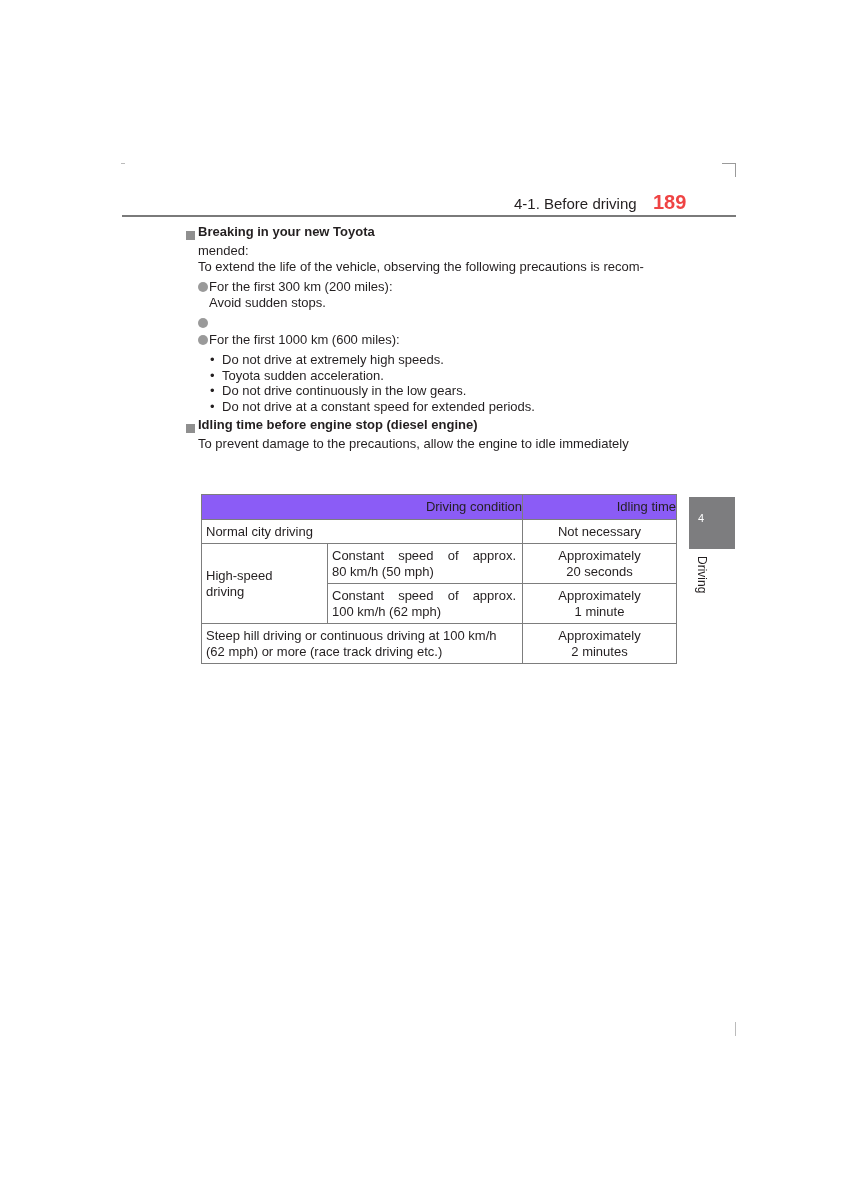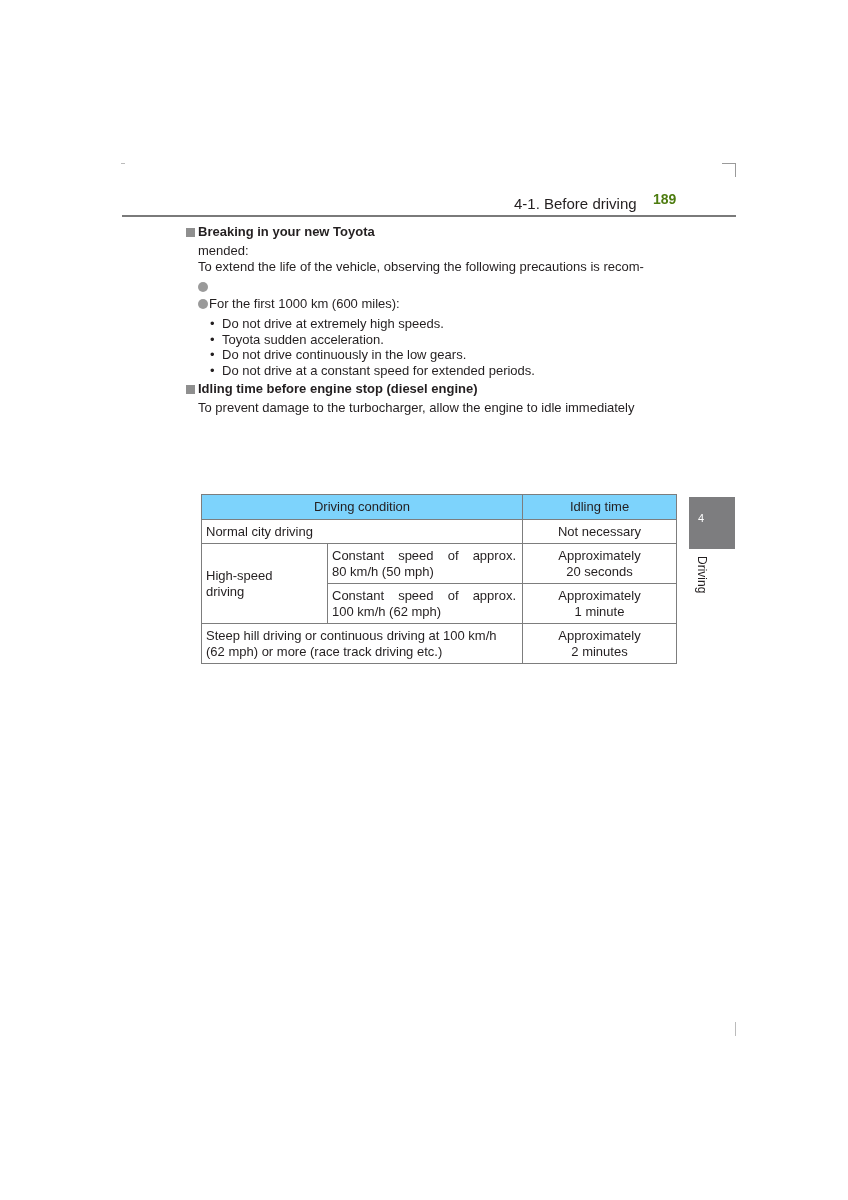--- a/index.html
+++ b/index.html
@@ -5,37 +5,37 @@
     html, body { margin: 0; padding: 0; background: #ffffff; }
     body { width: 848px; height: 1200px; position: relative; overflow: hidden;
            font-family: "Liberation Sans", sans-serif; color: #231f20; }
     .abs { position: absolute; }
     .crop-tr-h { left: 722px; top: 163px; width: 14px; height: 1px; background: #9a9a9a; }
     .crop-tr-v { left: 735px; top: 163px; width: 1px; height: 14px; background: #9a9a9a; }
     .crop-tl { left: 121px; top: 163px; width: 4px; height: 1px; background: #bbb; }
     .crop-br-v { left: 735px; top: 1022px; width: 1px; height: 14px; background: #bbb; }
 
     .section-label { left: 514px; top: 195px; font-size: 15px; color: #231f20; }
-    .page-number { left: 653px; top: 191px; font-size: 14px; font-weight: bold; color: #4d7c0f; }
+    .page-number { left: 653px; top: 191px; font-size: 20px; font-weight: bold; color: #ef4444; }
     .header-rule { left: 122px; top: 215px; width: 614px; height: 2px; background: #7a7a7a; }
 
     .content { left: 186px; top: 224px; width: 480px; font-size: 13px; line-height: 16px; }
-    .heading { font-weight: bold; display: flex; align-items: center; margin-bottom: 3px; }
+    .heading { font-weight: bold; display: flex; align-items: flex-end; margin-bottom: 3px; }
     .sq { display: inline-block; width: 9px; height: 9px; background: #8f8f8f; margin-right: 3px; }
     .para { padding-left: 12px; margin-bottom: 4px; }
     .circ-item { padding-left: 12px; margin-bottom: 4px; display: flex; }
     .dot { display: inline-block; width: 10px; height: 10px; border-radius: 50%; background: #9a9a9a; margin-top: 3px; margin-right: 1px; flex: none; }
     .circ-text { }
     .bullets { list-style: none; padding: 0; margin: 4px 0 3px 24px; }
     .bullets li { display: flex; line-height: 15.5px; }
     .bdot { width: 12px; flex: none; }
 
     table.idle { position: absolute; left: 201px; top: 494px; border-collapse: collapse; font-size: 13px; line-height: 16px; }
     table.idle td, table.idle th { border: 1px solid #7d7d7d; padding: 0; }
-    table.idle th { background: #7dd3fc; font-weight: normal; height: 24px; text-align: center; }
+    table.idle th { background: #8b5cf6; font-weight: normal; height: 24px; text-align: right; }
     .c1 { width: 121px; }
     .c2 { width: 184px; margin-top: 44px; }
     .c3 { width: 153px; }
     td.left { padding-left: 4px !important; text-align: left; }
     td.ctr { text-align: center; }
     td.just { text-align: justify; text-align-last: justify; padding: 0 6px 0 4px !important; }
     .r1 { height: 24px; }
     .r2 { height: 40px; }
 
     .chapter-tab { left: 689px; top: 497px; width: 46px; height: 52px; background: #7d7d7f; }
@@ -59,20 +59,27 @@
     <span class="sq"></span>
     <span>Breaking in your new Toyota</span>
   </div>
   <div class="para">
     <div>mended:</div>
     <div>To extend the life of the vehicle, observing the following precautions is recom-</div>
   </div>
 
   <div class="circ-item">
     <span class="dot"></span>
+    <div class="circ-text">
+      <div>For the first 300 km (200 miles):</div>
+      <div>Avoid sudden stops.</div>
+    </div>
+  </div>
+  <div class="circ-item">
+    <span class="dot"></span>
   </div>
   <div class="circ-item" style="margin-bottom:0">
     <span class="dot"></span>
     <div class="circ-text">
       <div>For the first 1000 km (600 miles):</div>
     </div>
   </div>
   <ul class="bullets">
     <li>
         <span class="bdot">•</span>
@@ -90,21 +97,21 @@
         <span class="bdot">•</span>
         <span>Do not drive at a constant speed for extended periods.</span>
       </li>
   </ul>
 
   <div class="heading">
     <span class="sq"></span>
     <span>Idling time before engine stop (diesel engine)</span>
   </div>
   <div class="para">
-    <div>To prevent damage to the turbocharger, allow the engine to idle immediately</div>
+    <div>To prevent damage to the precautions, allow the engine to idle immediately</div>
   </div>
 </div>
 
 <table class="idle">
   <tbody>
       <tr>
     <th colspan="2" class="c1">Driving condition</th>
     <th class="c3">Idling time</th>
   </tr>
   <tr class="r1">

